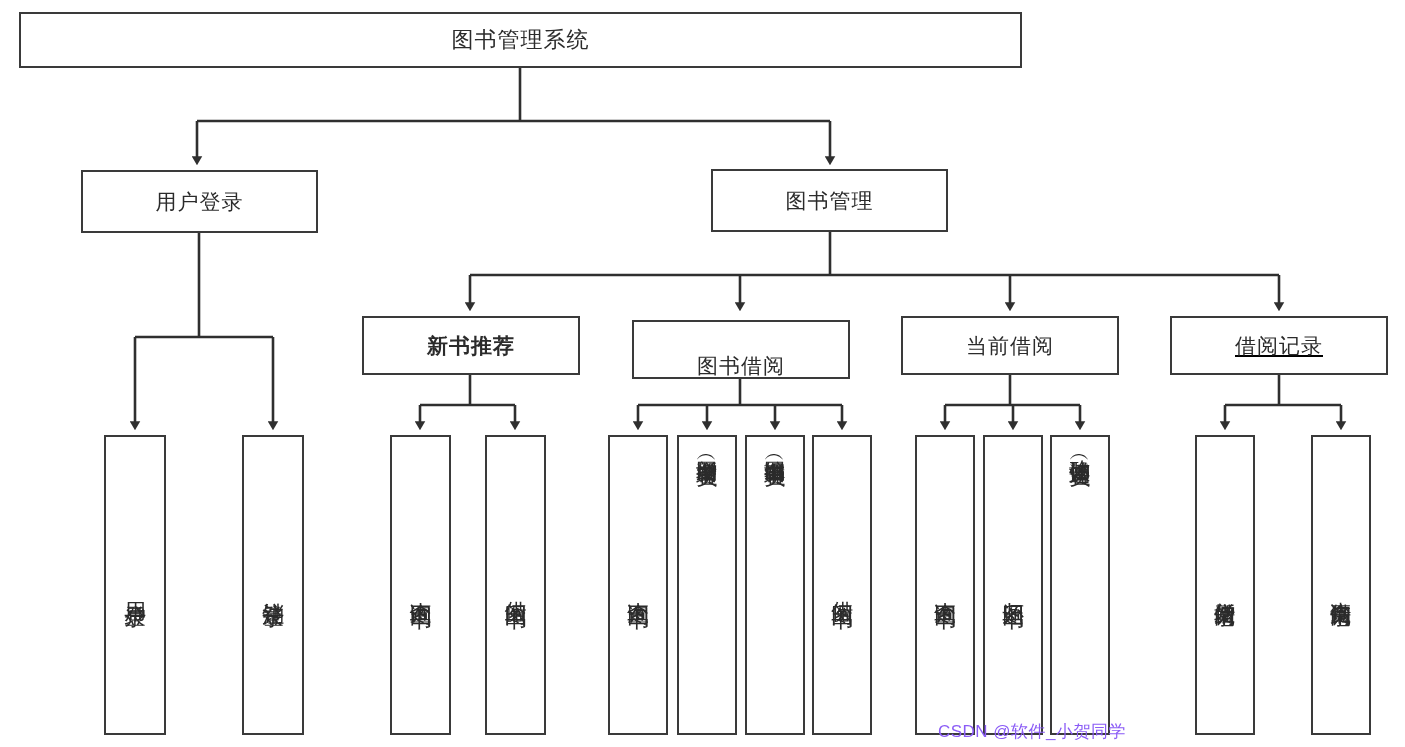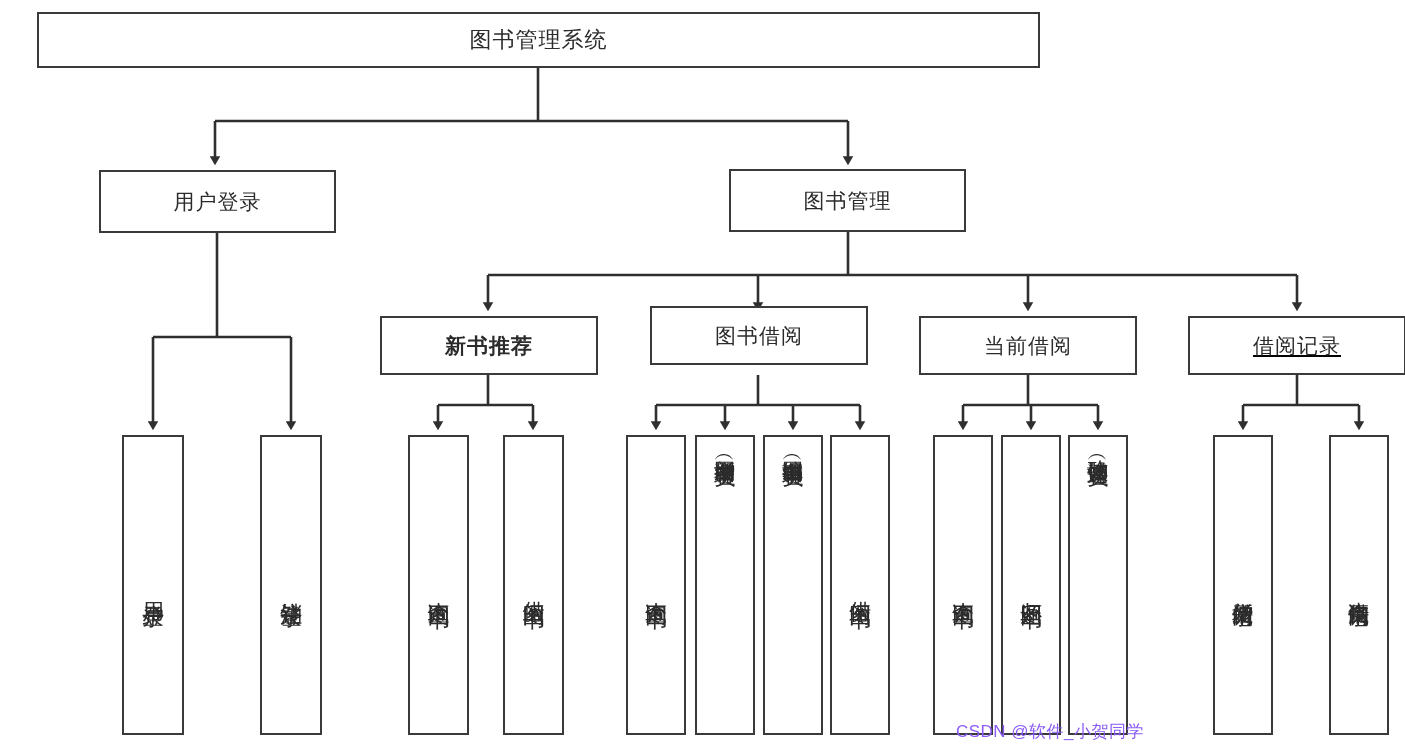--- a/index.html
+++ b/index.html
@@ -1,21 +1,21 @@
 <!DOCTYPE html>
 <html><head>
 <meta charset="utf-8">
 <style>
   html,body{margin:0;padding:0;background:#ffffff;}
   body{
     width:1405px;height:747px;
     font-family:"Liberation Sans","DejaVu Sans",sans-serif;
     overflow:hidden;
   }
-  #diagram-root{position:relative;width:1134px;height:747px;background:#fff;margin-left:18px;}
+  #diagram-root{position:relative;width:1134px;height:747px;background:#fff;}
   svg.canvas{position:absolute;left:0;top:0;width:1405px;height:747px;}
 
   .node-box{
     position:absolute;
     background:#ffffff;
     border:2px solid #3a3a3a;
     box-sizing:border-box;
     display:flex;
     align-items:center;
     justify-content:center;
@@ -126,21 +126,21 @@
   <div class="node-box" style="left:81px;top:170px;width:237px;height:63px;">
     <span class="node-label">用户登录</span>
   </div>
   <div class="node-box" style="left:711px;top:169px;width:237px;height:63px;">
     <span class="node-label">图书管理</span>
   </div>
 
   <div class="node-box" style="left:362px;top:316px;width:218px;height:59px;font-weight:bold;">
     <span class="node-label">新书推荐</span>
   </div>
-  <div class="node-box" style="left:632px;top:306px;width:218px;height:59px;">
+  <div class="node-box" style="left:632px;top:320px;width:218px;height:59px;align-items:flex-end;">
     <span class="node-label">图书借阅</span>
   </div>
   <div class="node-box" style="left:901px;top:316px;width:218px;height:59px;">
     <span class="node-label">当前借阅</span>
   </div>
   <div class="node-box" style="left:1170px;top:316px;width:218px;height:59px;text-decoration:underline;">
     <span class="node-label">借阅记录</span>
   </div>
 
   <div class="leaf-box" style="left:104px;top:435px;width:62px;height:300px;">

